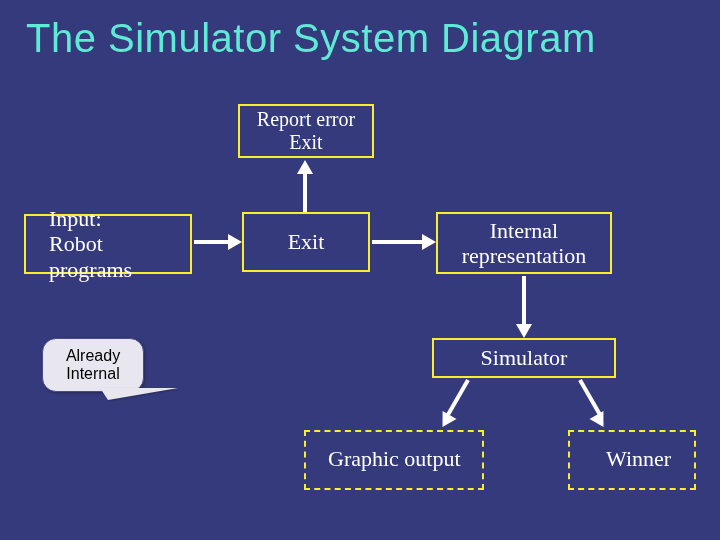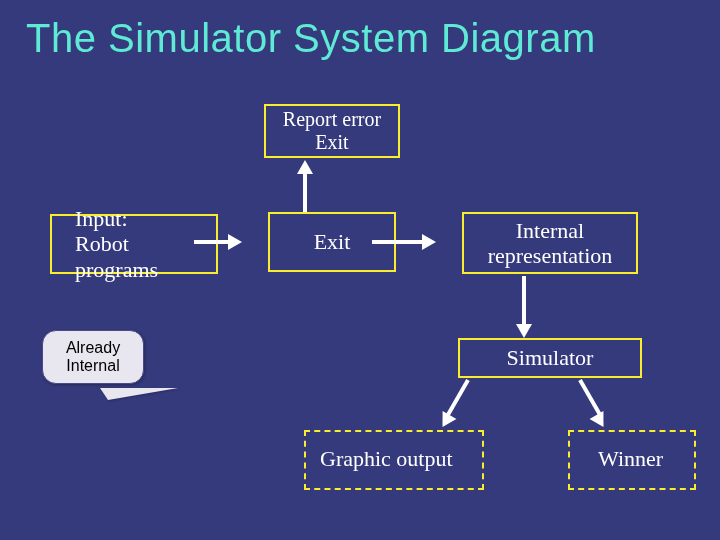--- a/index.html
+++ b/index.html
@@ -23,34 +23,34 @@
     background:#353a7c;
     border:2px solid #f9ed2e;
     color:#fff;
     font-size:22px;
     text-align:center;
     display:flex;
     align-items:center;
     justify-content:center;
     line-height:1.15;
     box-sizing:border-box;
-    margin-left:26px;
   }
   .box.left{justify-content:flex-start;text-align:left;padding-left:23px}
   .smallbox{font-size:20px}
   .dashed{
     position:absolute;
     border:2px dashed #f9ed2e;
     background:transparent;
     box-sizing:border-box;
   }
   .dashlabel{
     position:absolute;
     color:#fff;
     font-size:22px;
+    margin-left:8px;
   }
   .callout{
     position:absolute;
     background:#e8e6ee;
     border:1px solid #4a4a88;
     border-radius:14px;
     color:#000;
     font-family:Arial,Helvetica,sans-serif;
     font-size:16px;
     text-align:center;
@@ -110,21 +110,21 @@
 <div class="box" style="left:432px;top:338px;width:184px;height:40px">
   <span>Simulator</span>
 </div>
 
 <div class="dashed" style="left:304px;top:430px;width:180px;height:60px"></div>
 <div class="dashlabel" style="left:320px;top:446px">Graphic output</div>
 
 <div class="dashed" style="left:568px;top:430px;width:128px;height:60px"></div>
 <div class="dashlabel" style="left:598px;top:446px">Winner</div>
 
-<div class="callout" style="left:42px;top:330px;width:100px;height:52px">
+<div class="callout" style="left:42px;top:338px;width:100px;height:52px">
   <div>
     <div>Already</div>
     <div>Internal</div>
   </div>
 </div>
 <div class="callout-tail" style="left:100px;top:388px"></div>
 
 <div class="arrow">
   <div class="shaft" style="left:303px;top:172px;width:4px;height:40px"></div>
   <div class="head up" style="left:297px;top:160px"></div>

